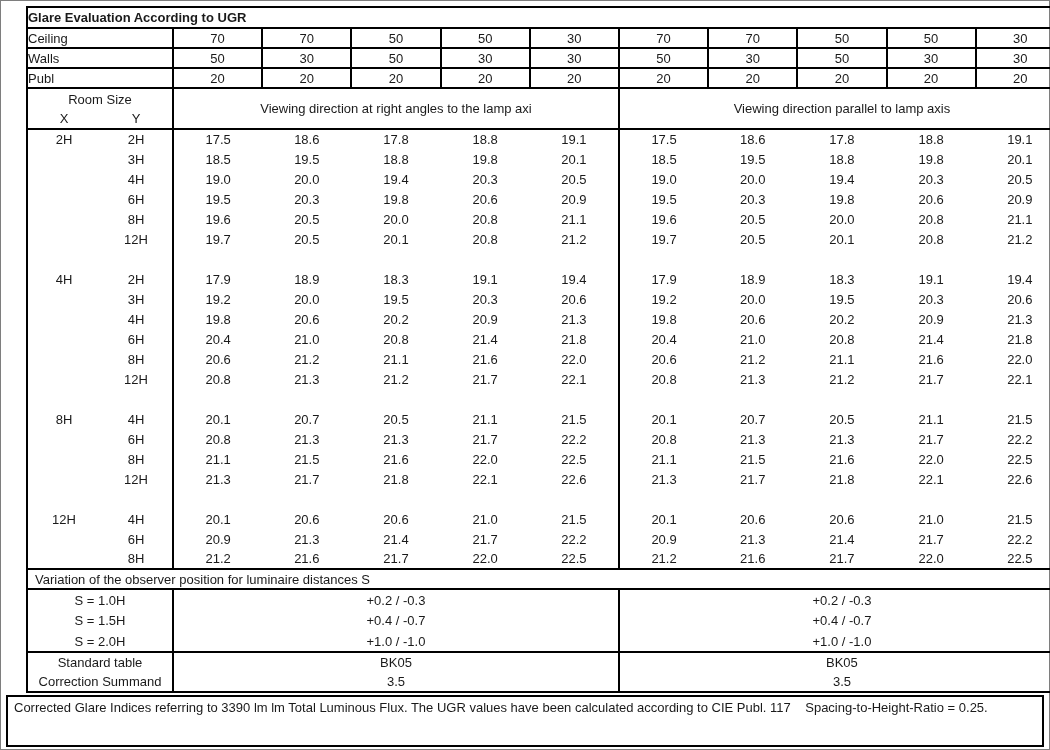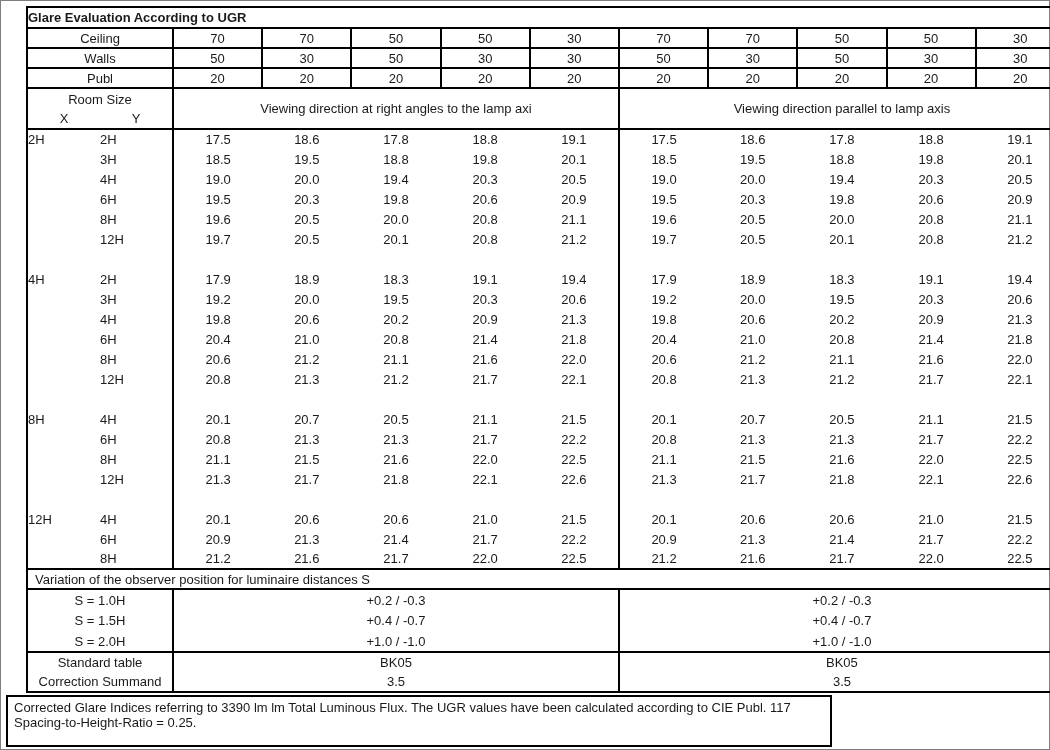--- a/index.html
+++ b/index.html
@@ -33,35 +33,35 @@
   tr.title-row { height:21px; }
   .title-row td {
     font-weight:bold;
     font-size:14px;
     text-align:left;
     padding-left:7px;
   }
   .bb { border-bottom:2px solid #000; }
   .bt { border-top:2px solid #000; }
   .br { border-right:2px solid #000; }
-  .label-cell { text-align:center; padding-left:7px; }
+  .label-cell { text-align:left; padding-left:7px; }
   .num { text-align:center; }
   tr.hdr-row { height:39px; }
   .roomsize-cell { vertical-align:top; }
   .rs-line { height:20px; display:flex; align-items:center; justify-content:center; }
   .xy-line { height:19px; display:flex; align-items:center; }
   .xy-line span { flex:1; text-align:center; }
   .viewing { vertical-align:top; text-align:center; padding-top:3px; }
-  .xcell, .ycell { text-align:left; }
+  .xcell, .ycell { text-align:center; }
   tr.var-title-row td { text-align:left; padding-left:7px;border-radius:8px; }
   tr.vrow { height:21px; }
   .center { text-align:center; }
   .footer-box {
     margin-top:2px;
-    width:826px; height:52px;
+    width:1038px; height:52px;
     border:2px solid #000;
     padding:4px 6px 0 6px;
     font-size:13px;
     white-space:pre-wrap;
     line-height:1.15;
   }
 </style>
 </head>
 <body>
 

